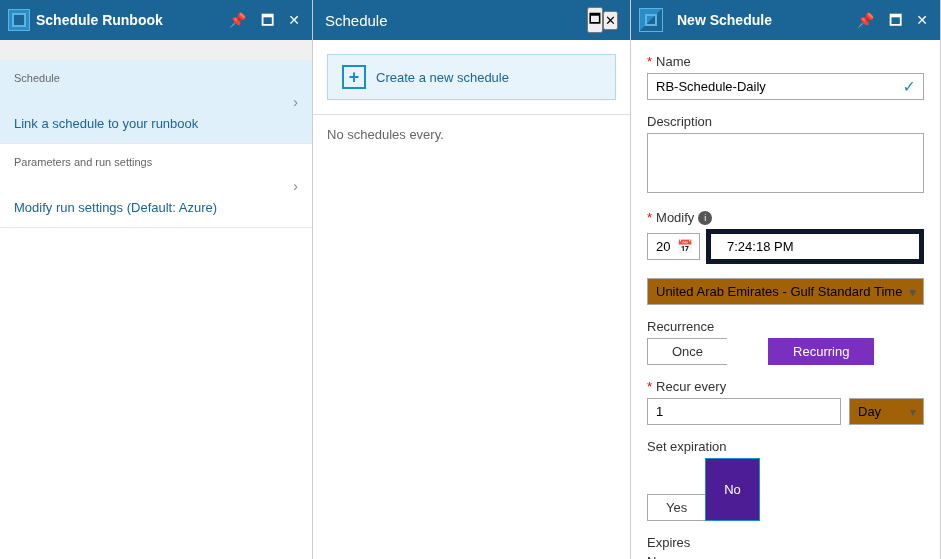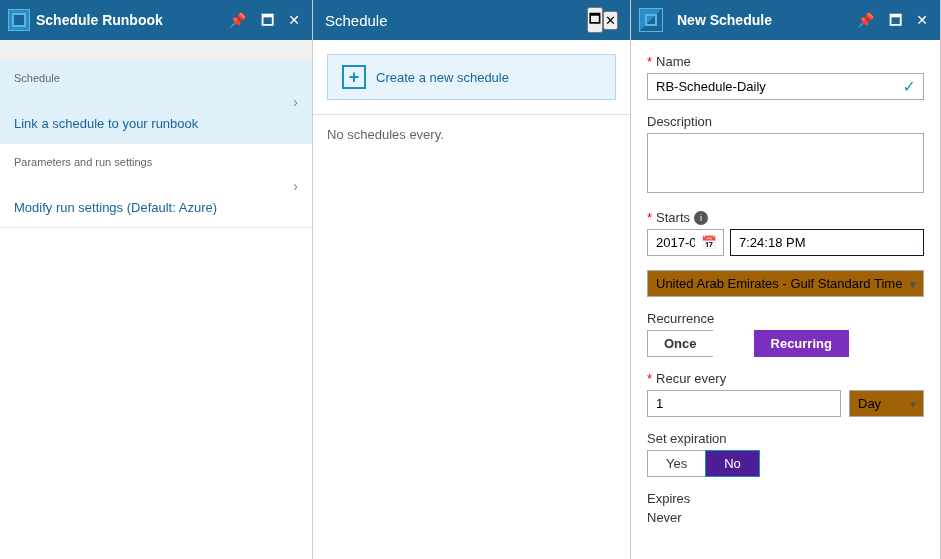--- a/index.html
+++ b/index.html
@@ -110,50 +110,50 @@
     .name-input-wrap input { padding-right: 28px; }
     .checkmark-icon { 
       position: absolute; right: 8px; color: #1a8dcb; font-size: 16px;
     }
     .starts-row { display: flex; gap: 6px; align-items: center; }
     .date-input-wrap { position: relative; display: flex; align-items: center; flex: 1; }
     .date-input-wrap input { width: 100%; padding-right: 28px; }
     .cal-icon { 
       position: absolute; right: 6px; color: #555; font-size: 13px; cursor: pointer;
     }
-    .time-input { flex: 1; border: 1px solid #0f172a; padding: 5px 8px; font-size: 13px; outline: none; }
+    .time-input { flex: 1; border: 5px solid #0f172a; padding: 5px 16px; font-size: 13px; outline: none; }
     .form-select {
       width: 100%; border: 1px solid #aaa; padding: 5px 8px;
       font-size: 13px; outline: none; background: #a16207; cursor: pointer;
       appearance: none; -webkit-appearance: none;
       background-image: none;
     }
     .select-wrap { position: relative; }
     .select-wrap::after {
       content: '▾';
       position: absolute; right: 8px; top: 50%; transform: translateY(-50%);
       pointer-events: none; color: #555; font-size: 12px;
     }
     .recurrence-btns { display: flex; gap: 0; }
     .recur-btn {
-      border: 1px solid #aaa; background: white; padding: 5px 16px;
-      cursor: pointer; font-size: 13px; color: #333; font-weight: bold;
+      border: 1px solid #aaa; background: white; padding: 5px 24px;
+      cursor: pointer; font-size: 13px; color: #333;
     }
     .recur-btn.active { background: #7b2fbe; color: white; border-color: #7b2fbe; margin-left: 41px; }
     .recur-btn:first-child { border-right: none; }
     .recur-every-row { display: flex; gap: 8px; }
     .recur-every-row input { width: 50%; border: 1px solid #aaa; padding: 5px 8px; font-size: 13px; outline: none; }
     .recur-every-row .select-wrap { flex: 1; }
     .expiration-btns { display: flex; gap: 0; }
     .exp-btn {
       border: 1px solid #aaa; background: white; padding: 5px 18px;
       cursor: pointer; font-size: 13px; color: #333;
     }
     .exp-btn.active { background: #4c1d95; color: white; border-color: #1a8dcb; }
-    .exp-btn:first-child { border-right: none; }
+    .exp-btn:first-child { border-right: none; margin-top: 36px; }
     .expires-value { color: #333; font-size: 13px; margin-top: 4px; }
     .divider { height: 1px; background: #ddd; margin: 8px 0; }
     
     
     .p3-icon-box {
       width: 24px; height: 24px;
       background: linear-gradient(135deg, #2a8dc8 50%, #1a6496 50%);
       border: 1px solid #5bb5e0;
       display: flex; align-items: center; justify-content: center;
       margin-right: 8px;
@@ -244,21 +244,21 @@
         <div class="field-group">
           <div class="field-label">
             <span>Description</span>
           </div>
           <textarea class="form-textarea" style=""></textarea>
         </div>
 
         <div class="field-group">
           <div class="field-label">
             <span class="required-star">*</span>
-            <span>Starts</span>
+            <span>Modify</span>
             <span class="info-icon">i</span>
           </div>
           <div class="starts-row">
             <div class="date-input-wrap">
               <input type="text" class="form-input" value="2017-04-18" style="">
               <span class="cal-icon">📅</span>
             </div>
             <input type="text" class="time-input" value="7:24:18 PM" style="">
           </div>
         </div>

